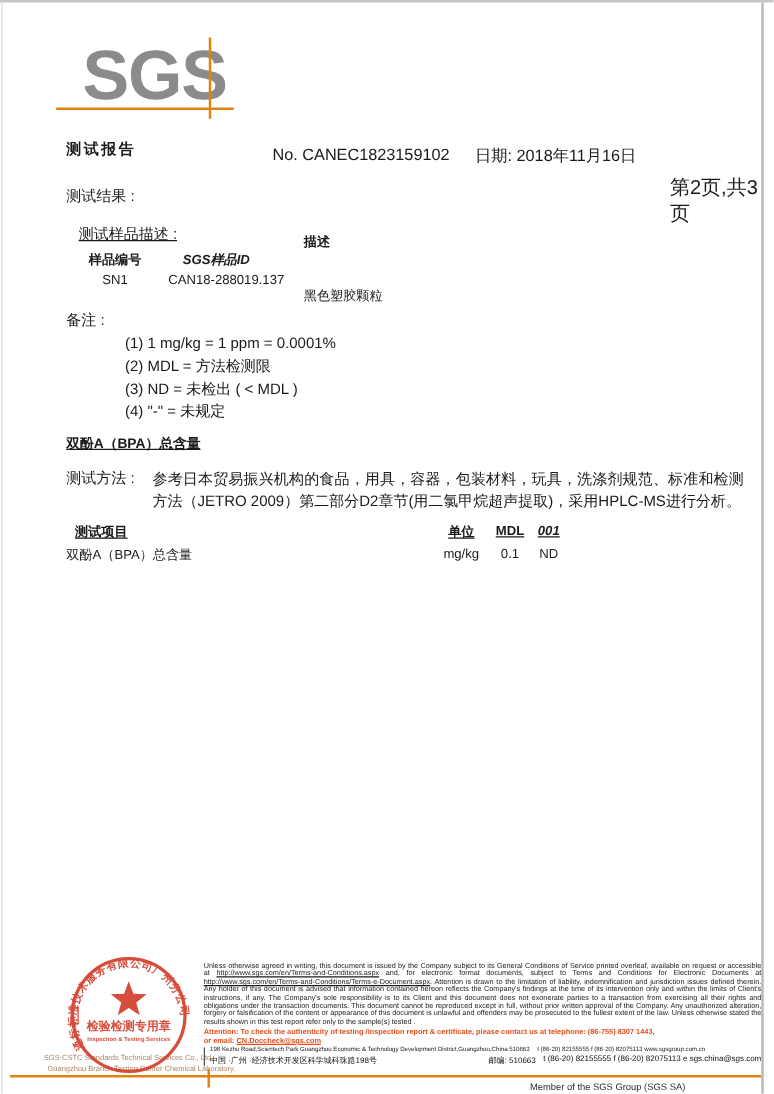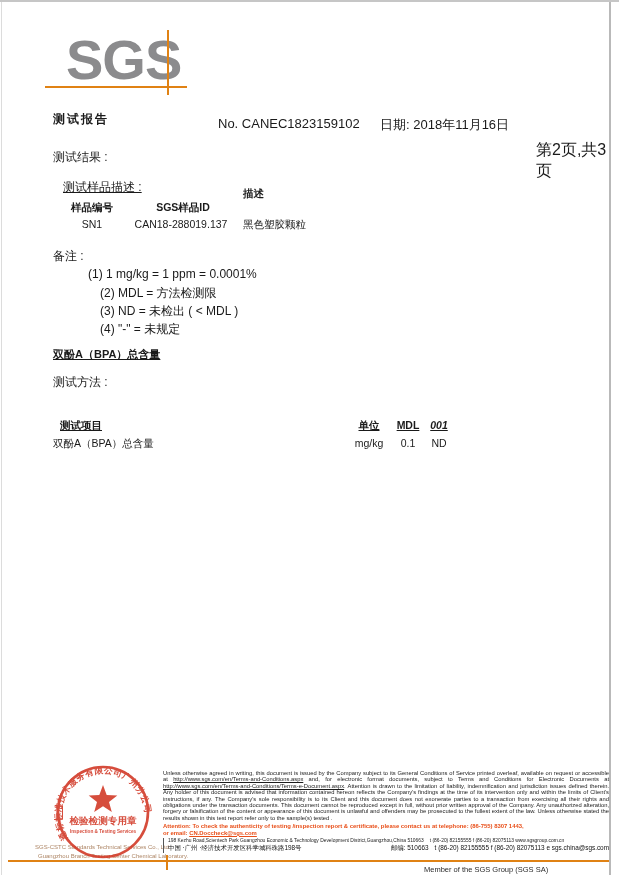--- a/index.html
+++ b/index.html
@@ -56,34 +56,35 @@
 
   <div class="abs doc-title">测试报告</div>
   <div class="abs report-no">No. CANEC1823159102</div>
   <div class="abs report-date">日期: 2018年11月16日</div>
   <div class="abs page-info">第2页,共3页</div>
 
   <div class="abs body-text" style="left:53px;top:147px;">测试结果 :</div>
 
   <div class="abs body-text u" style="left:63px;top:177px;text-decoration:underline;">测试样品描述 :</div>
   <span class="cell b t-center" style="left:57px;top:199px;width:70px;text-align:center;">样品编号</span>
-  <span class="cell b t-center" style="left:132px;top:199px;width:102px;">SGS样品ID</span>
+  <span class="cell b t-center" style="left:122px;top:199px;width:102px;font-style:italic;">SGS样品ID</span>
   <span class="cell b" style="left:243px;top:185px;">描述</span>
   <span class="cell t-center" style="left:57px;top:216px;width:70px;">SN1</span>
   <span class="cell t-center" style="left:130px;top:216px;width:102px;">CAN18-288019.137</span>
-  <span class="cell" style="left:243px;top:216px;">黑色塑胶颗粒</span>
+  <span class="cell" style="left:243px;top:228px;">黑色塑胶颗粒</span>
 
   <div class="abs body-text" style="left:53px;top:246px;">备注 :</div>
-  <div class="abs body-text" style="left:88px;top:265px;">(1) 1 mg/kg = 1 ppm = 0.0001%</div>
+  <div class="abs body-text" style="left:100px;top:265px;">(1) 1 mg/kg = 1 ppm = 0.0001%</div>
   <div class="abs body-text" style="left:100px;top:283px;">(2) MDL = 方法检测限</div>
   <div class="abs body-text" style="left:100px;top:301px;">(3) ND = 未检出 ( &lt; MDL )</div>
   <div class="abs body-text" style="left:100px;top:319px;">(4) "-" = 未规定</div>
 
   <div class="abs body-text b u" style="left:53px;top:345px;font-size:11px;">双酚A（BPA）总含量</div>
   <div class="abs body-text" style="left:53px;top:372px;">测试方法 :</div>
+  <div class="abs body-text" style="left:122px;top:372px;width:473px;line-height:18px;text-align:justify;">参考日本贸易振兴机构的食品，用具，容器，包装材料，玩具，洗涤剂规范、标准和检测方法（JETRO 2009）第二部分D2章节(用二氯甲烷超声提取)，采用HPLC-MS进行分析。</div>
 
   <span class="cell b u" style="left:60px;top:417px;">测试项目</span>
   <span class="cell b u t-center" style="left:350px;top:417px;width:38px;">单位</span>
   <span class="cell b u t-center" style="left:392px;top:417px;width:32px;">MDL</span>
   <span class="cell b u i t-center" style="left:425px;top:417px;width:28px;">001</span>
   <span class="cell" style="left:53px;top:435px;">双酚A（BPA）总含量</span>
   <span class="cell t-center" style="left:350px;top:435px;width:38px;">mg/kg</span>
   <span class="cell t-center" style="left:392px;top:435px;width:32px;">0.1</span>
   <span class="cell t-center" style="left:425px;top:435px;width:28px;">ND</span>
 

